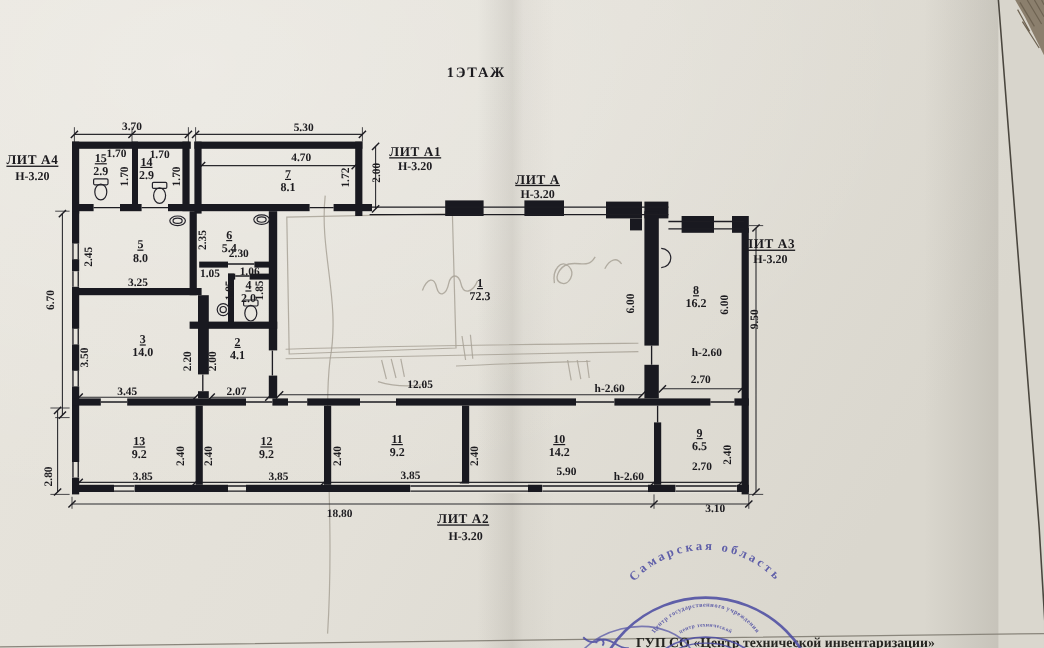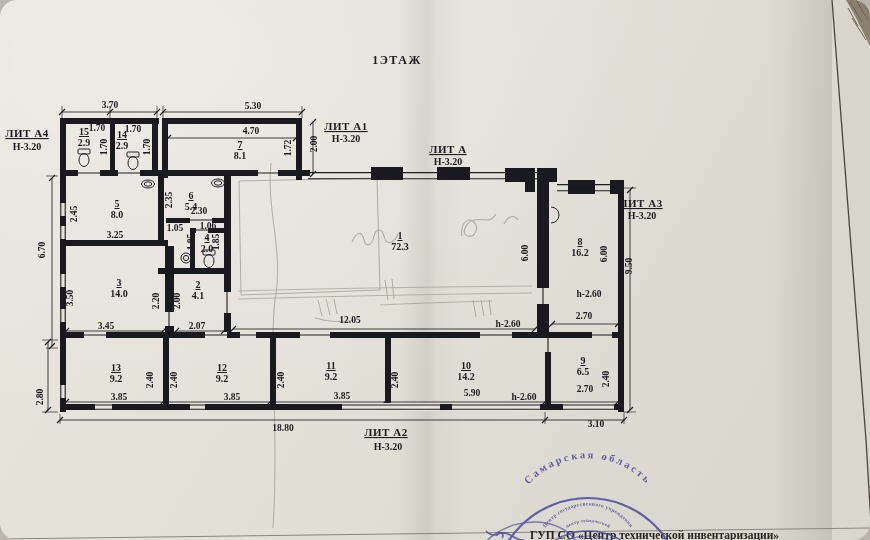--- a/index.html
+++ b/index.html
@@ -1,16 +1,16 @@
 <!DOCTYPE html>
 <html><head>
 <meta charset="utf-8">
 <style>
   html,body{margin:0;padding:0;background:#b9b5ac;}
-  #stage{position:relative;width:870px;height:540px;overflow:hidden;border-radius:17px;}
+  #stage{position:relative;width:870px;height:540px;overflow:hidden;}
   svg{display:block;}
   svg text{font-family:"Liberation Serif","DejaVu Serif",serif;fill:#1c1b1f;}
   .dim{font-size:9.5px;font-weight:bold;text-anchor:middle;}
   .rnum{font-size:10px;font-weight:bold;text-anchor:middle;text-decoration:underline;}
   .rarea{font-size:10px;font-weight:bold;text-anchor:middle;}
   .lit{font-size:11px;font-weight:bold;text-anchor:middle;text-decoration:underline;letter-spacing:.5px;}
   .lith{font-size:10px;font-weight:bold;text-anchor:middle;}
   .title{font-size:12px;font-weight:bold;text-anchor:middle;letter-spacing:1.5px;}
   .footer{font-size:11.5px;font-weight:bold;fill:#262521;}
   .wall{fill:#191920;}

